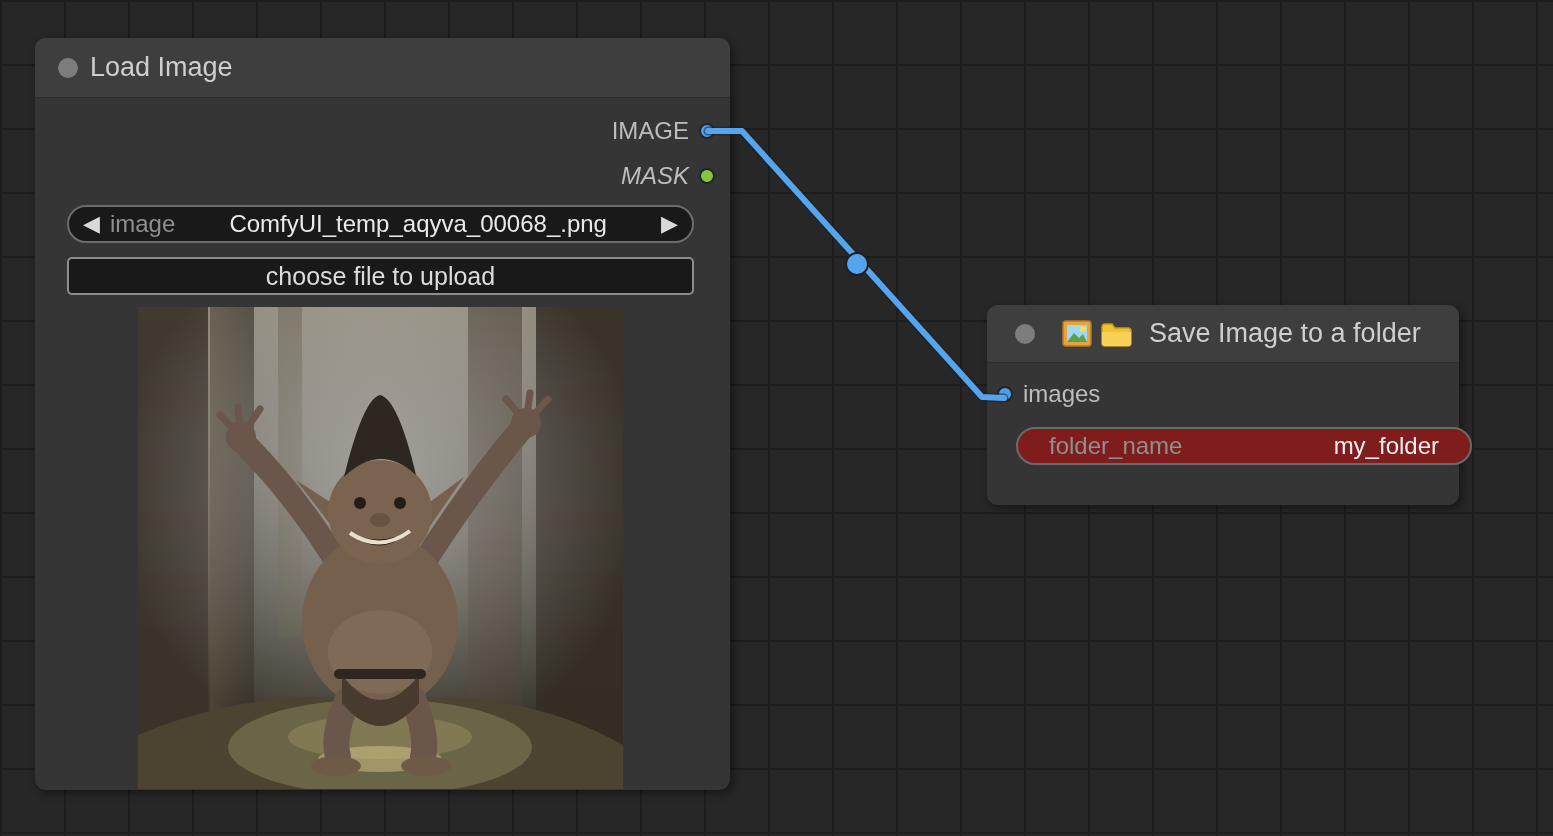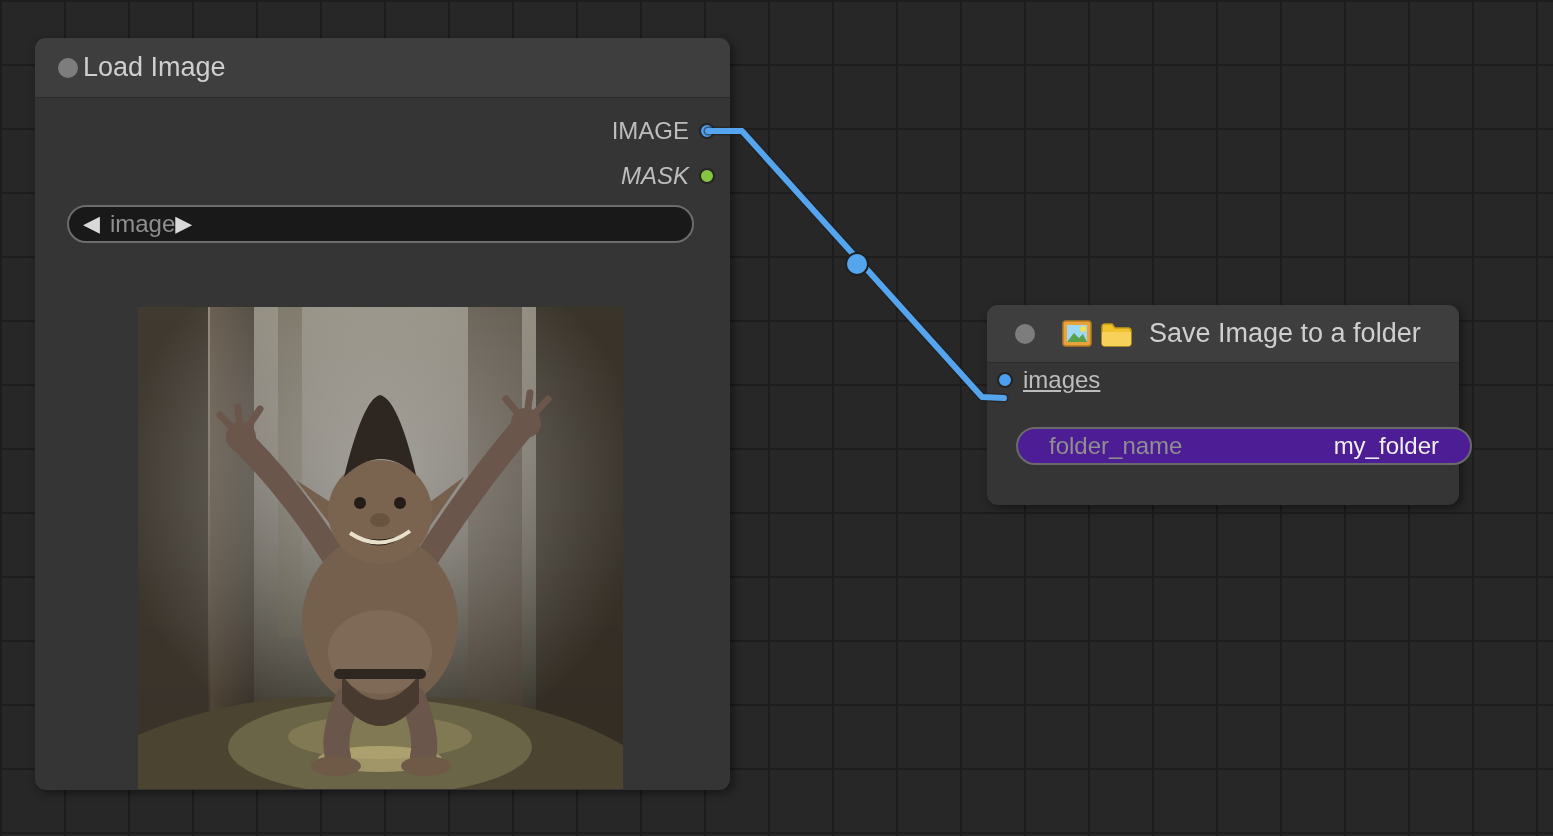--- a/index.html
+++ b/index.html
@@ -31,21 +31,21 @@
     background:#3e3e3e;
     border-radius:11px 11px 0 0;
     border-bottom:1px solid #2c2c2c;
     display:flex; align-items:center;
     color:#cfcfcf; font-size:27px;
   }
   .collapse-dot {
     width:20px; height:20px; border-radius:50%;
     background:#7d7d7d; margin-left:23px; flex:0 0 auto;
   }
-  .title-text { margin-left:5px; white-space:nowrap; }
+  .title-text { margin-left:12px; white-space:nowrap; }
 
   .slot {
     position:absolute; height:22px;
     display:flex; align-items:center; gap:10px;
     font-size:24px; color:#bdbdbd;
   }
   .slot.out { right:15px; }
   .slot .dot {
     width:16px; height:16px; border-radius:50%;
     border:2px solid #242424; flex:0 0 auto;
@@ -84,21 +84,21 @@
   .save-node { left:987px; top:305px; width:472px; height:200px; }
   .save-node .node-title { height:58px; }
   .save-node .collapse-dot { margin-left:28px; }
   .title-icons { display:flex; align-items:center; gap:8px; margin-left:27px; flex:0 0 auto; }
   .title-icons svg { display:block; }
   .save-node .title-text { margin-left:17px; }
   .slot.in { left:10px; }
 
   .folder-pill {
     position:absolute; left:29px; top:122px; width:456px; height:38px;
-    background:#4c1d95; border:2px solid #6a6a6a; border-radius:19px;
+    background:#7f1d1d; border:2px solid #6a6a6a; border-radius:19px;
     display:flex; align-items:center; justify-content:space-between;
     padding:16px 31px; font-size:24px; cursor:text;
   }
   .folder-pill .pill-label { color:#8f8f8f; }
   .folder-pill .pill-value { color:#efefef;margin-left:15px; }
 </style>
 </head>
 <body>
 
 <svg class="links-layer" width="1553" height="836" viewBox="0 0 1553 836">
@@ -118,23 +118,25 @@
     <span class="dot dot-blue"></span>
   </div>
   <div class="slot out" style="top:127px;font-style:italic;">
     <span>MASK</span>
     <span class="dot dot-green"></span>
   </div>
 
   <div class="combo">
     <span class="arrow">◀</span>
     <span class="combo-label">image</span>
+    <span class="combo-value">ComfyUI_temp_aqyva_00068_.png</span>
     <span class="arrow">▶</span>
   </div>
 
+  <div class="upload-btn">choose file to upload</div>
 
   <div class="preview">
     <svg width="485" height="482" viewBox="0 0 485 482">
       <defs>
         <linearGradient id="bgG" x1="0" y1="0" x2="0" y2="1">
           <stop offset="0" stop-color="#8f897c"></stop>
           <stop offset="0.35" stop-color="#6e6960"></stop>
           <stop offset="0.7" stop-color="#4a463c"></stop>
           <stop offset="1" stop-color="#2b2820"></stop>
         </linearGradient>
@@ -197,21 +199,21 @@
         <circle cx="21" cy="9" r="3" fill="#f6e04e"></circle>
       </svg>
       <svg width="32" height="26" viewBox="0 0 32 26">
         <path d="M2,6 Q2,3 5,3 L12,3 L15,7 L28,7 Q31,7 31,10 L31,22 Q31,25 28,25 L5,25 Q2,25 2,22 Z" fill="#f2c12e" stroke="#c79a18" stroke-width="1.5"></path>
         <path d="M2,11 L31,11 L31,22 Q31,25 28,25 L5,25 Q2,25 2,22 Z" fill="#f7d15a"></path>
       </svg>
     </span>
     <span class="title-text">Save Image to a folder</span>
   </div>
 
-  <div class="slot in" style="top:64px;text-decoration:underline;">
+  <div class="slot in" style="top:78px;">
     <span class="dot dot-blue"></span>
     <span>images</span>
   </div>
 
   <div class="folder-pill">
     <span class="pill-label">folder_name</span>
     <span class="pill-value">my_folder</span>
   </div>
 </div>
 

